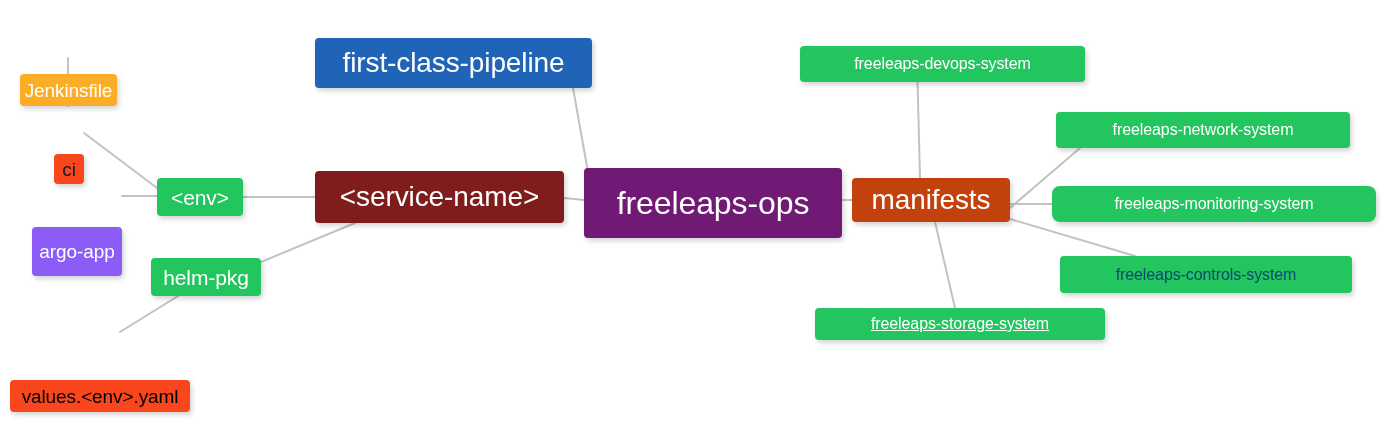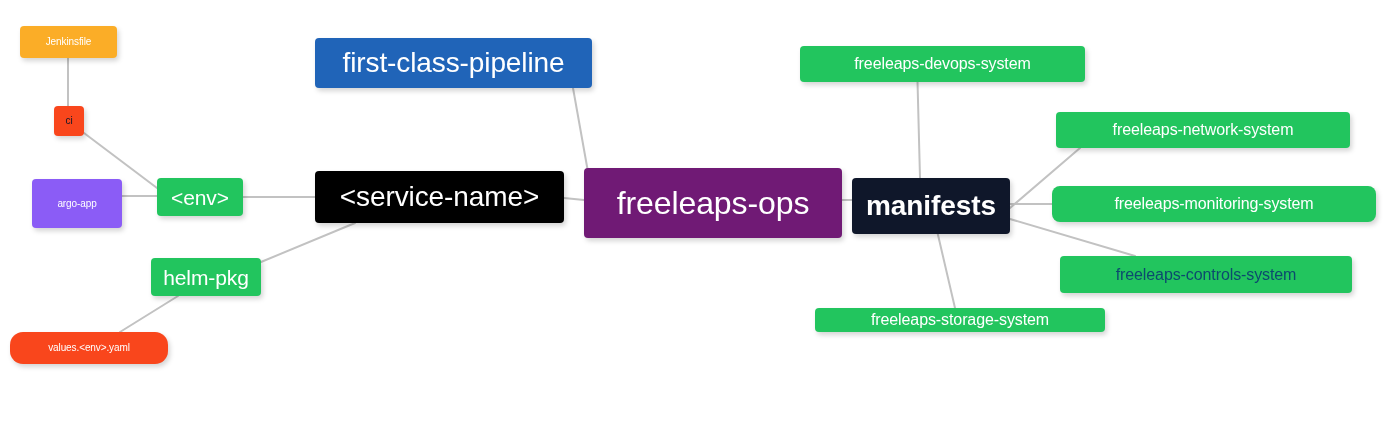--- a/index.html
+++ b/index.html
@@ -47,21 +47,21 @@
   .node-label {
     display: block;
     padding: 0;
     margin: 0;
   }
   
   .lvl-root   { font-size: 32px; }
   .lvl-one    { font-size: 28px; }
   .lvl-two    { font-size: 21px; justify-content: center; }
   .lvl-three  { font-size: 16px; }
-  .lvl-four   { font-size: 10px; }
+  .lvl-four   { font-size: 19px; margin-top: 48px; }
 </style>
 </head>
 <body>
 
 <div id="canvas">
   <svg id="edge-layer" viewBox="0 0 1390 421">
       <line x1="588" y1="172" x2="573" y2="88" class="edge" stroke="#c2c2c2"></line>
       <line x1="584" y1="200" x2="564" y2="198" class="edge" stroke="#c2c2c2"></line>
       <line x1="842" y1="200" x2="852" y2="200" class="edge" stroke="#c2c2c2"></line>
       <line x1="315" y1="197" x2="243" y2="197" class="edge" stroke="#c2c2c2"></line>
@@ -76,53 +76,53 @@
       <line x1="1010" y1="219" x2="1135" y2="256" class="edge" stroke="#c2c2c2"></line>
       <line x1="935" y1="222" x2="955" y2="308" class="edge" stroke="#c2c2c2"></line>
     </svg>
   <div id="node-layer">
       <div class="node lvl-root" style="left: 584px; top: 168px; width: 258px; height: 70px; background: #701a75; color: rgb(255, 255, 255);">
         <span class="node-label">freeleaps-ops</span>
       </div>
       <div class="node lvl-one" style="left: 315px; top: 38px; width: 277px; height: 50px; background: rgb(32, 100, 184); color: rgb(255, 255, 255);">
         <span class="node-label">first-class-pipeline</span>
       </div>
-      <div class="node lvl-one" style="left: 315px; top: 171px; width: 249px; height: 52px; background: #000000; color: rgb(255, 255, 255);">
+      <div class="node lvl-one" style="left: 315px; top: 171px; width: 249px; height: 52px; background: #7f1d1d; color: rgb(255, 255, 255);">
         <span class="node-label">&lt;service-name&gt;</span>
       </div>
-      <div class="node lvl-one" style="left: 852px; top: 178px; width: 158px; height: 56px; background: #0f172a; color: rgb(255, 255, 255); font-weight: bold;">
+      <div class="node lvl-one" style="left: 852px; top: 178px; width: 158px; height: 44px; background: #c2410c; color: rgb(255, 255, 255);">
         <span class="node-label">manifests</span>
       </div>
       <div class="node lvl-two" style="left: 157px; top: 178px; width: 86px; height: 38px; background: rgb(34, 197, 94); color: rgb(255, 255, 255);">
         <span class="node-label">&lt;env&gt;</span>
       </div>
       <div class="node lvl-two" style="left: 151px; top: 258px; width: 110px; height: 38px; background: rgb(34, 197, 94); color: rgb(255, 255, 255);">
         <span class="node-label">helm-pkg</span>
       </div>
       <div class="node lvl-four" style="left: 54px; top: 106px; width: 30px; height: 30px; background: rgb(249, 70, 28); color: #0f172a;">
         <span class="node-label">ci</span>
       </div>
       <div class="node lvl-four" style="left: 32px; top: 179px; width: 90px; height: 49px; background: #8b5cf6; color: rgb(255, 255, 255);">
         <span class="node-label">argo-app</span>
       </div>
       <div class="node lvl-four" style="left: 20px; top: 26px; width: 97px; height: 32px; background: rgb(251, 173, 39); color: rgb(255, 255, 255);">
         <span class="node-label">Jenkinsfile</span>
       </div>
-      <div class="node lvl-four" style="left: 10px; top: 332px; width: 158px; height: 32px; background: rgb(249, 70, 28); color: #ffffff; border-radius: 13px;">
+      <div class="node lvl-four" style="left: 10px; top: 332px; width: 180px; height: 32px; background: rgb(249, 70, 28); color: #000000;">
         <span class="node-label">values.&lt;env&gt;.yaml</span>
       </div>
       <div class="node lvl-three" style="left: 800px; top: 26px; width: 285px; height: 36px; background: rgb(34, 197, 94); color: rgb(255, 255, 255); margin-top: 20px;">
         <span class="node-label">freeleaps-devops-system</span>
       </div>
       <div class="node lvl-three" style="left: 1056px; top: 112px; width: 294px; height: 36px; background: rgb(34, 197, 94); color: rgb(255, 255, 255);">
         <span class="node-label">freeleaps-network-system</span>
       </div>
       <div class="node lvl-three" style="left: 1052px; top: 186px; width: 324px; height: 36px; background: rgb(34, 197, 94); color: rgb(255, 255, 255); border-radius: 8px;">
         <span class="node-label">freeleaps-monitoring-system</span>
       </div>
       <div class="node lvl-three" style="left: 1060px; top: 256px; width: 292px; height: 37px; background: rgb(34, 197, 94); color: #0c4a6e;">
         <span class="node-label">freeleaps-controls-system</span>
       </div>
-      <div class="node lvl-three" style="left: 815px; top: 308px; width: 290px; height: 24px; background: rgb(34, 197, 94); color: rgb(255, 255, 255);">
+      <div class="node lvl-three" style="left: 815px; top: 308px; width: 290px; height: 32px; background: rgb(34, 197, 94); color: rgb(255, 255, 255); text-decoration: underline;">
         <span class="node-label">freeleaps-storage-system</span>
       </div>
     </div>
 </div>
 
 </body></html>

